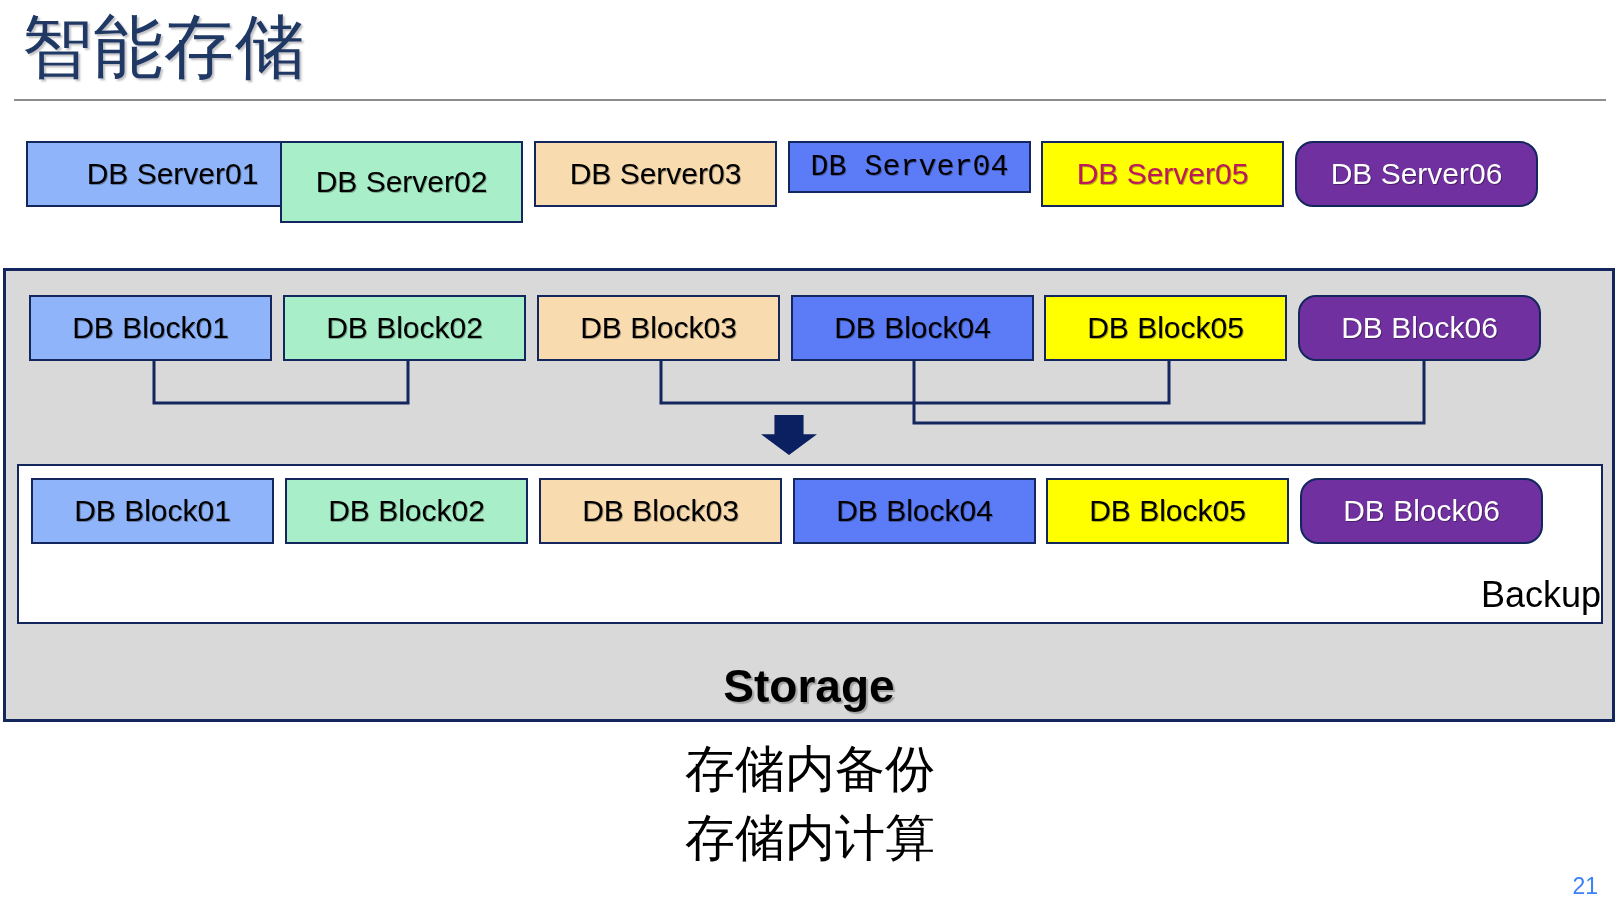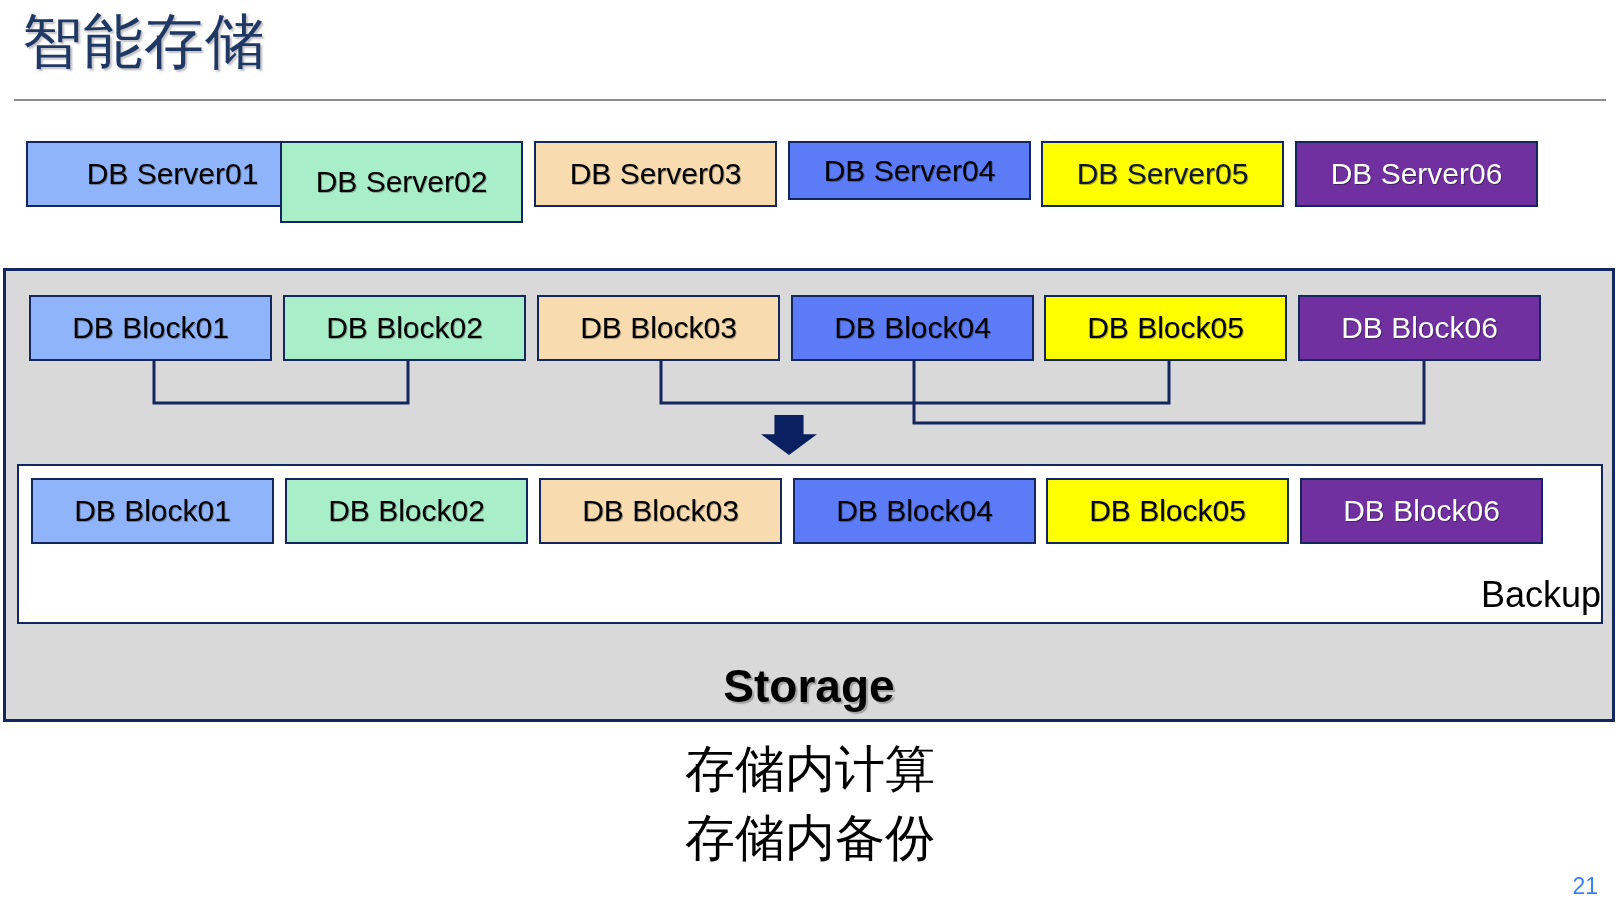--- a/index.html
+++ b/index.html
@@ -13,21 +13,21 @@
     position: relative;
     overflow: hidden;
     font-family: "Liberation Sans", "DejaVu Sans", sans-serif;
   }
 
   
   #slide-title {
     position: absolute;
     left: 22px;
     top: 4px;
-    font-size: 60px;
+    font-size: 70px;
     line-height: 1.25;
     font-weight: 400;
     color: #1F3864;
     letter-spacing: 1px;
     text-shadow: 2px 2px 2px rgba(140,140,150,0.55);
     white-space: nowrap;
   }
   #title-rule {
     position: absolute;
     left: 14px;
@@ -46,20 +46,21 @@
     align-items: center;
     justify-content: center;
     font-size: 30px;
     color: #000000;
     white-space: nowrap;
     text-shadow: 1px 1px 0 rgba(0,0,0,0.30);
   }
   .dbbox.light-text {
     color: #ffffff;
     text-shadow: 1px 1px 0 rgba(0,0,0,0.35);
+    border-radius: 18px;
   }
 
   
   #server-row { position: absolute; left: 0; top: 0; width: 1620px; height: 910px; pointer-events: none; }
   #server-row > * { pointer-events: auto; }
 
   
   #storage-container {
     position: absolute;
     left: 3px;
@@ -139,22 +140,22 @@
 </head>
 <body>
 
 <div id="slide-title">智能存储</div>
 <div id="title-rule"></div>
 
 <div id="server-row">
     <div class="dbbox" style="left: 26px; top: 141px; width: 293px; height: 66px; background: rgb(143, 180, 249); color: rgb(0, 0, 0); text-align: center;">DB Server01</div>
     <div class="dbbox" style="left: 280px; top: 141px; width: 243px; height: 82px; background: rgb(168, 239, 201); color: rgb(0, 0, 0);">DB Server02</div>
     <div class="dbbox" style="left: 534px; top: 141px; width: 243px; height: 66px; background: rgb(248, 220, 176); color: rgb(0, 0, 0);">DB Server03</div>
-    <div class="dbbox" style="left: 788px; top: 141px; width: 243px; height: 59px; background: rgb(91, 123, 247); color: rgb(0, 0, 0);">DB Server04</div>
-    <div class="dbbox" style="left: 1041px; top: 141px; width: 243px; height: 66px; background: rgb(255, 255, 0); color: #0f172a;">DB Server05</div>
+    <div class="dbbox" style="left: 788px; top: 141px; width: 243px; height: 52px; background: rgb(91, 123, 247); color: rgb(0, 0, 0); font-family: Liberation Mono, monospace;">DB Server04</div>
+    <div class="dbbox" style="left: 1041px; top: 141px; width: 243px; height: 66px; background: rgb(255, 255, 0); color: #be185d;">DB Server05</div>
     <div class="dbbox light-text" style="left: 1295px; top: 141px; width: 243px; height: 66px; background: rgb(112, 48, 160); color: rgb(255, 255, 255);">DB Server06</div>
   </div>
 
 <div id="storage-container">
 
   <svg id="connectors" viewBox="0 0 1612 454" preserveAspectRatio="none" aria-hidden="true">
       <path d="M 148 90 L 148 132 L 402 132 L 402 90" fill="none" stroke="#13265e" stroke-width="3"></path>
       <path d="M 655 90 L 655 132 L 1163 132 L 1163 90" fill="none" stroke="#13265e" stroke-width="3"></path>
       <path d="M 908 90 L 908 152 L 1418 152 L 1418 90" fill="none" stroke="#13265e" stroke-width="3"></path>
       <polygon points="768.44,144 797.56,144 797.56,163.2 811,163.2 783,184 755,163.2 768.44,163.2" fill="#0a2060"></polygon>
@@ -173,17 +174,17 @@
   <div id="storage-label">Storage</div>
 <div class="dbbox" style="left: 23px; top: 24px; width: 243px; height: 66px; background: rgb(143, 180, 249); color: rgb(0, 0, 0);">DB Block01</div>
     <div class="dbbox" style="left: 277px; top: 24px; width: 243px; height: 66px; background: rgb(168, 239, 201); color: rgb(0, 0, 0);">DB Block02</div>
     <div class="dbbox" style="left: 531px; top: 24px; width: 243px; height: 66px; background: rgb(248, 220, 176); color: rgb(0, 0, 0);">DB Block03</div>
     <div class="dbbox" style="left: 785px; top: 24px; width: 243px; height: 66px; background: rgb(91, 123, 247); color: rgb(0, 0, 0);">DB Block04</div>
     <div class="dbbox" style="left: 1038px; top: 24px; width: 243px; height: 66px; background: rgb(255, 255, 0); color: rgb(0, 0, 0);">DB Block05</div>
     <div class="dbbox light-text" style="left: 1292px; top: 24px; width: 243px; height: 66px; background: rgb(112, 48, 160); color: rgb(255, 255, 255);">DB Block06</div>
   </div>
 
 <div id="caption">
+  <div>存储内备份</div>
   <div>存储内计算</div>
-  <div>存储内备份</div>
 </div>
 
 <div id="page-number">21</div>
 
 </body></html>

